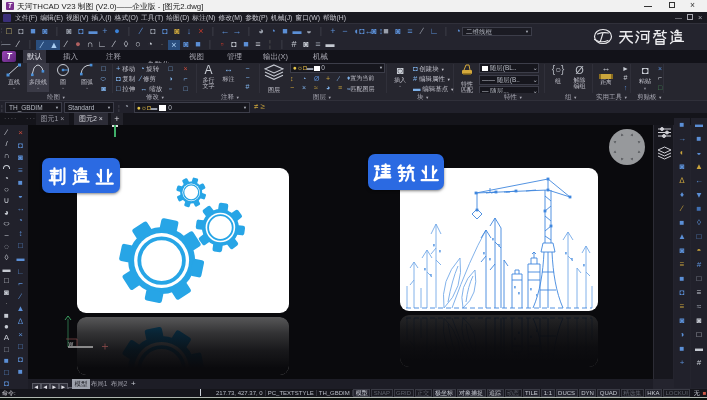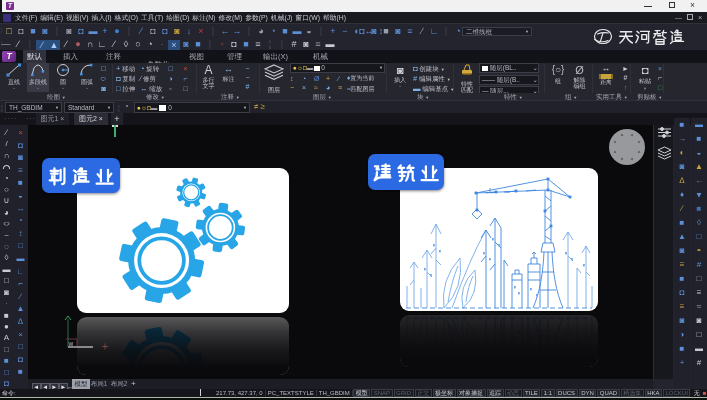--- a/index.html
+++ b/index.html
@@ -9,20 +9,21 @@
 .lb{position:absolute;font-size:6.5px;color:#a9a9b4;line-height:9px;white-space:nowrap}
 .sp{position:absolute;top:64px;width:1px;height:33px;background:#1b1b22;border-right:1px solid #30303a}
 .ic{position:absolute;font-size:6.5px;color:#c0c0ca;white-space:nowrap}
 .ic b{color:#7fb2ea;font-size:7.5px;font-weight:normal}
 </style></head><body>
 <div id="page">
 
 <div class="abs" style="left:0;top:0;width:707px;height:11.5px;background:#f1f1f1">
       <div class="abs" style="left:0;top:0;width:1.5px;height:11.5px;background:#15151a"></div>
  <div class="abs" style="left:6px;top:1.5px;width:8px;height:8px;background:#7a2f8f;border-radius:1px;color:#fff;font-size:6.5px;line-height:8px;text-align:center;font-weight:bold;font-style:italic">T</div>
+ <div class="abs" style="left:17px;top:1.2px;font-size:7.8px;color:#1a1a1a;white-space:nowrap">天河THCAD V23 制图 (V2.0)——企业版 - [图元2.dwg]</div>
  <div class="abs" style="left:644px;top:5.5px;width:8px;height:1.2px;background:#333"></div>
  <div class="abs" style="left:668.5px;top:2.2px;width:6px;height:6px;border:1.1px solid #333"></div>
  <div class="abs" style="left:690px;top:1px;font-size:8.5px;color:#333;line-height:9px">×</div>
 </div>
 <div class="abs" style="left:0;top:11.5px;width:707px;height:11.5px;background:#191920;color:#c6c6ce;font-size:6.8px;line-height:11.5px">
  <div class="abs" style="left:3px;top:2px;width:8px;height:8px;background:#3a2f7a;border-radius:1px"></div>
  <div class="abs" style="left:15px;top:0;white-space:nowrap"><span style="margin-right:3px">文件(F)</span><span style="margin-right:3px">编辑(E)</span><span style="margin-right:3px">视图(V)</span><span style="margin-right:3px">插入(I)</span><span style="margin-right:3px">格式(O)</span><span style="margin-right:3px">工具(T)</span><span style="margin-right:3px">绘图(D)</span><span style="margin-right:3px">标注(N)</span><span style="margin-right:3px">修改(M)</span><span style="margin-right:3px">参数(P)</span><span style="margin-right:3px">机械(J)</span><span style="margin-right:3px">窗口(W)</span><span style="margin-right:3px">帮助(H)</span></div>
  <div class="abs" style="left:675px;top:0;color:#a8a8b0;font-size:7px">—</div>
  <div class="abs" style="left:687px;top:2.8px;width:5.5px;height:5.5px;border:1px solid #a8a8b0"></div>
  <div class="abs" style="left:698px;top:0;color:#a8a8b0;font-size:7.5px">×</div>

